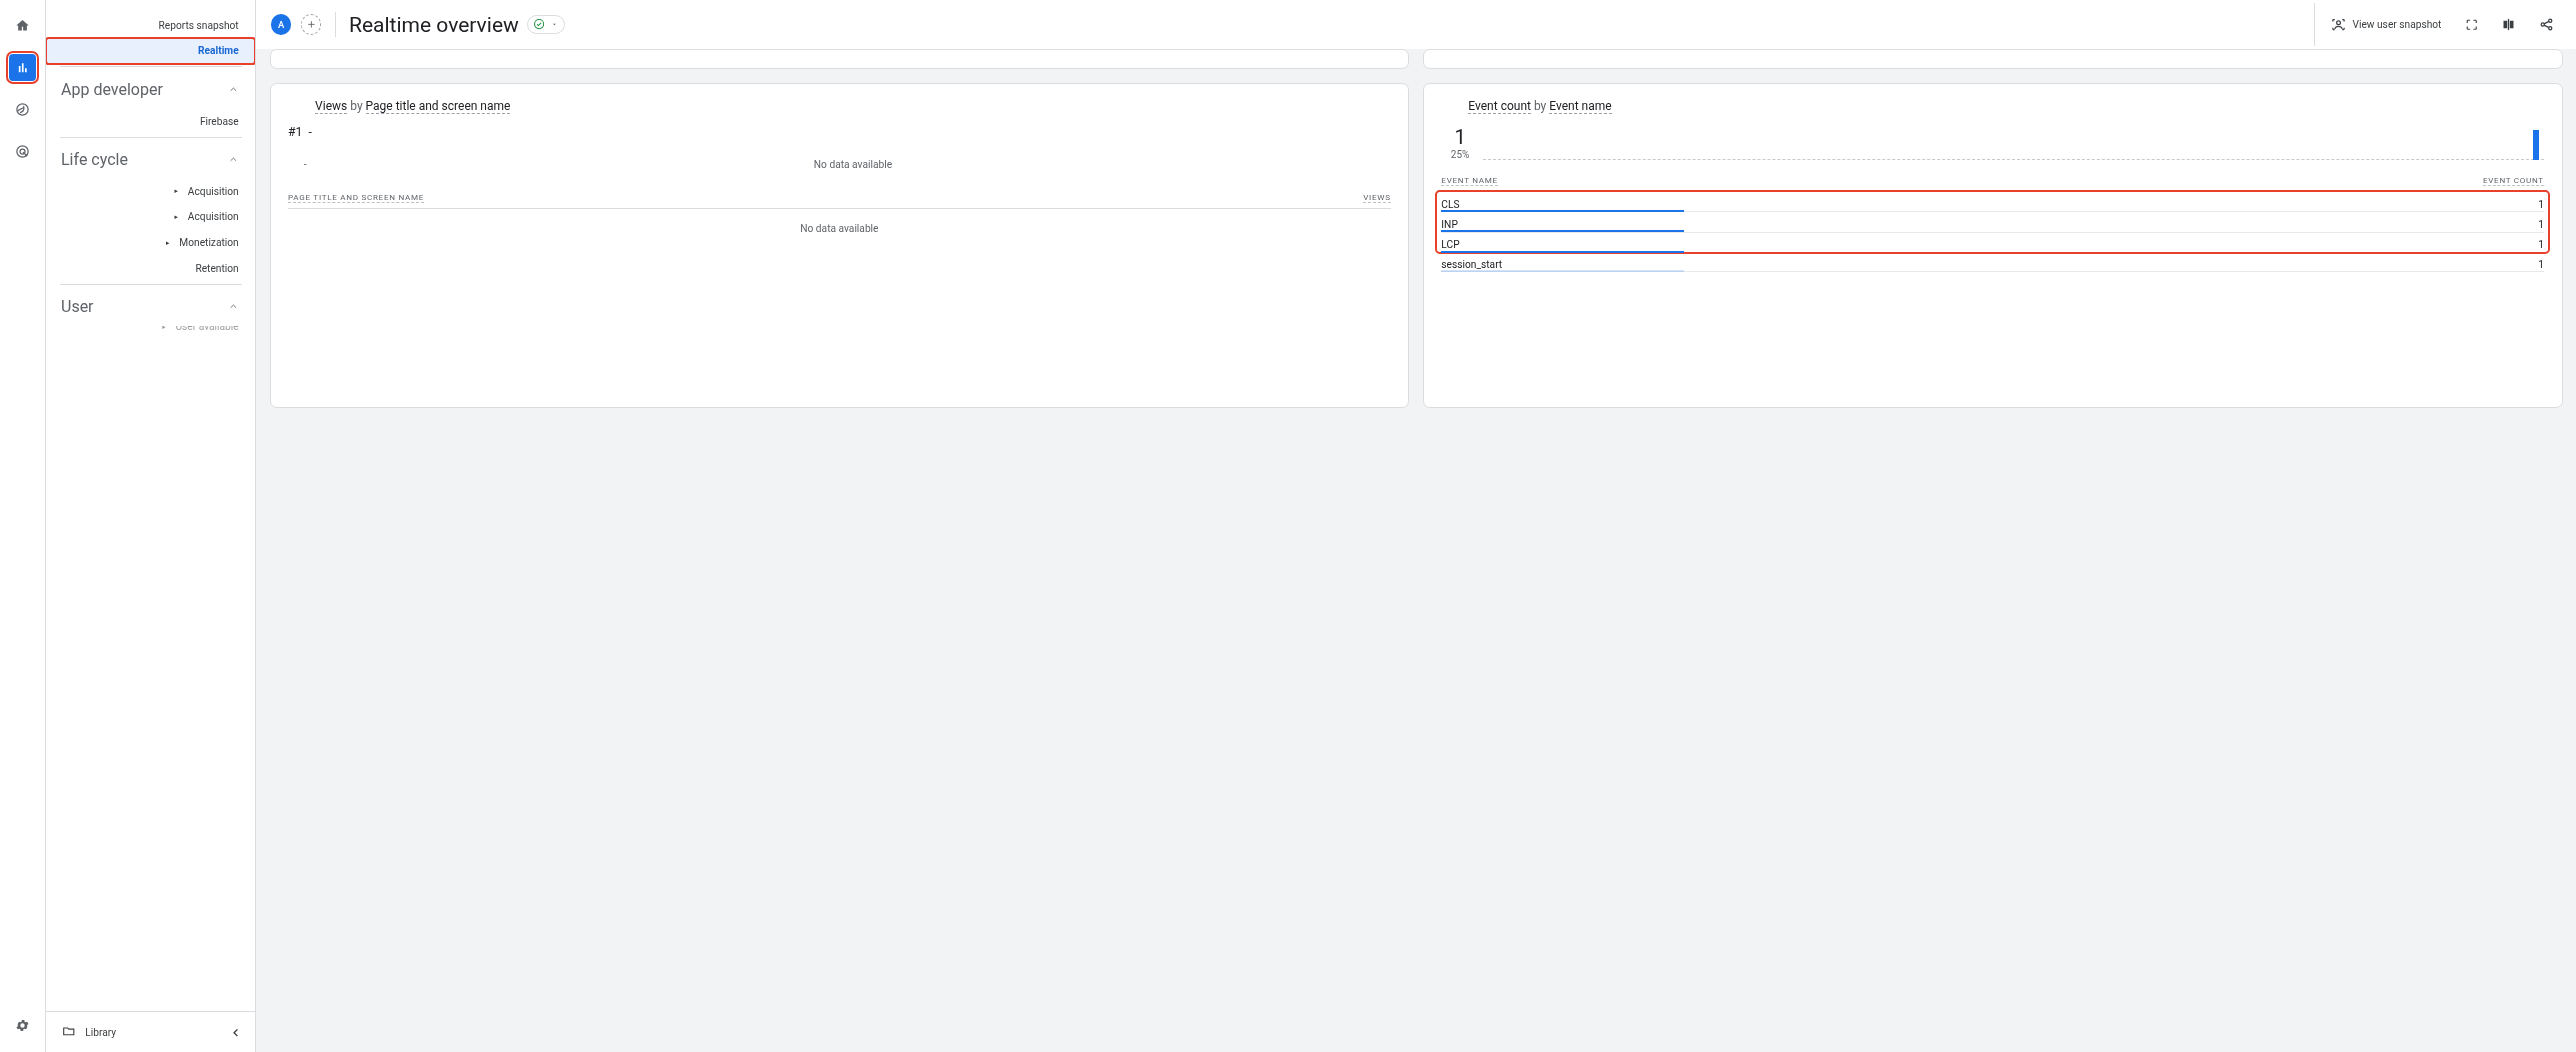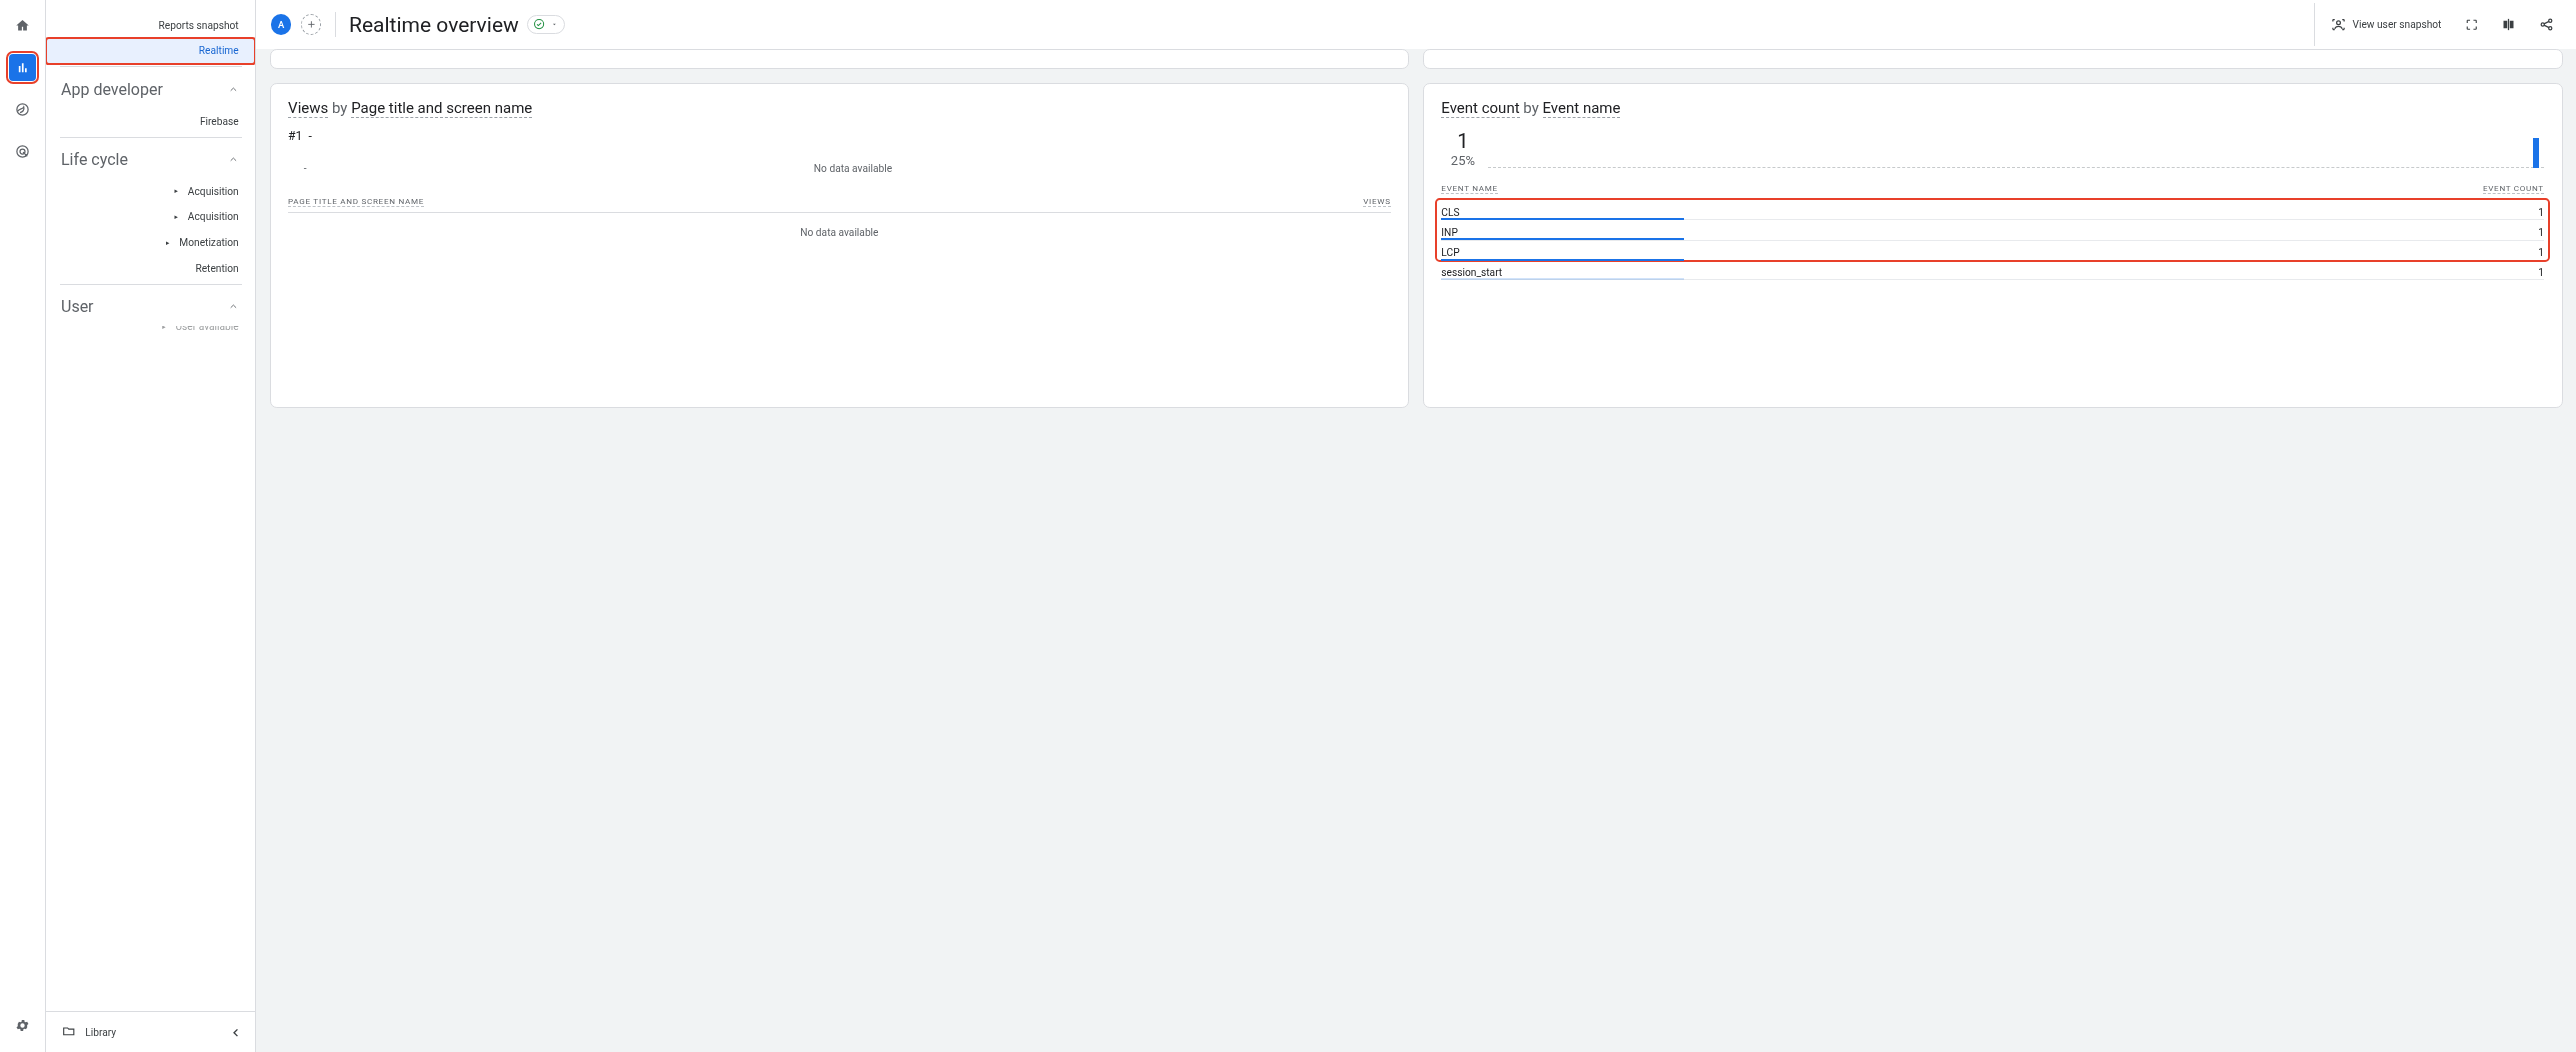--- a/index.html
+++ b/index.html
@@ -63,21 +63,21 @@
     align-items: center;
     padding: 7.4px 16.3px 7.4px 15px;
     font-size: 10.2px;
     cursor: pointer;
     border-radius: 0 16.3px 16.3px 0;
     color: #3c4043;
     position: relative;
     justify-content: flex-end;
   }
   .nav-item.indent { padding-left: 28.4px; }
-  .nav-item.selected { background: #e8f0fe; color: #1967d2; font-weight: 400; }
+  .nav-item.selected { background: #e8f0fe; color: #1967d2; font-weight: 700; }
   .nav-item.highlight-box {
     outline: 2.7px solid #e8402a;
     outline-offset: -1.4px;
     border-radius: 2.7px;
   }
   .nav-section-head {
     display: flex;
     align-items: center;
     justify-content: space-between;
     padding: 9.5px 16.3px 9.5px 15px;
@@ -174,31 +174,31 @@
   }
   .card {
     background: #fff;
     border: 0.7px solid #dadce0;
     border-radius: 6.8px;
     padding: 15px 17.6px;
     display: flex;
     flex-direction: column;
     min-height: 325px;
   }
-  .card-title { font-size: 15px; color: #202124; margin-bottom: 12.2px; }
+  .card-title { font-size: 12px; color: #202124; margin-bottom: 12.2px; margin-left: 27px; }
   .card-title .dim {
     color: #202124;
     border-bottom: 0.7px dashed #9aa0a6;
   }
   .card-title .plain { color: #5f6368; }
   .kpi-row { display: flex; align-items: flex-start; gap: 13.5px; margin-bottom: 6.8px; }
   .kpi-rank { font-size: 12.2px; color: #202124; }
   .kpi-block { display: flex; flex-direction: column; align-items: center; }
   .kpi-num { font-size: 20.3px; color: #202124; }
-  .kpi-sub { font-size: 13px; color: #5f6368; }
+  .kpi-sub { font-size: 10px; color: #5f6368; }
   .spark-wrap { flex: 1; position: relative; height: 30px; }
   .spark-baseline { position: absolute; bottom: 0; left: 0; right: 0; border-top: 0.7px dashed #c7cacc; }
   .spark-bar { position: absolute; right: 5.4px; bottom: 0; width: 5.4px; height: 30px; background: #1a73e8; }
 
   .table-head {
     display: flex; justify-content: space-between;
     font-size: 8.1px; letter-spacing: 0.7px;
     color: #5f6368;
     border-bottom: 0.7px solid #dadce0;
     padding-bottom: 5.4px;

